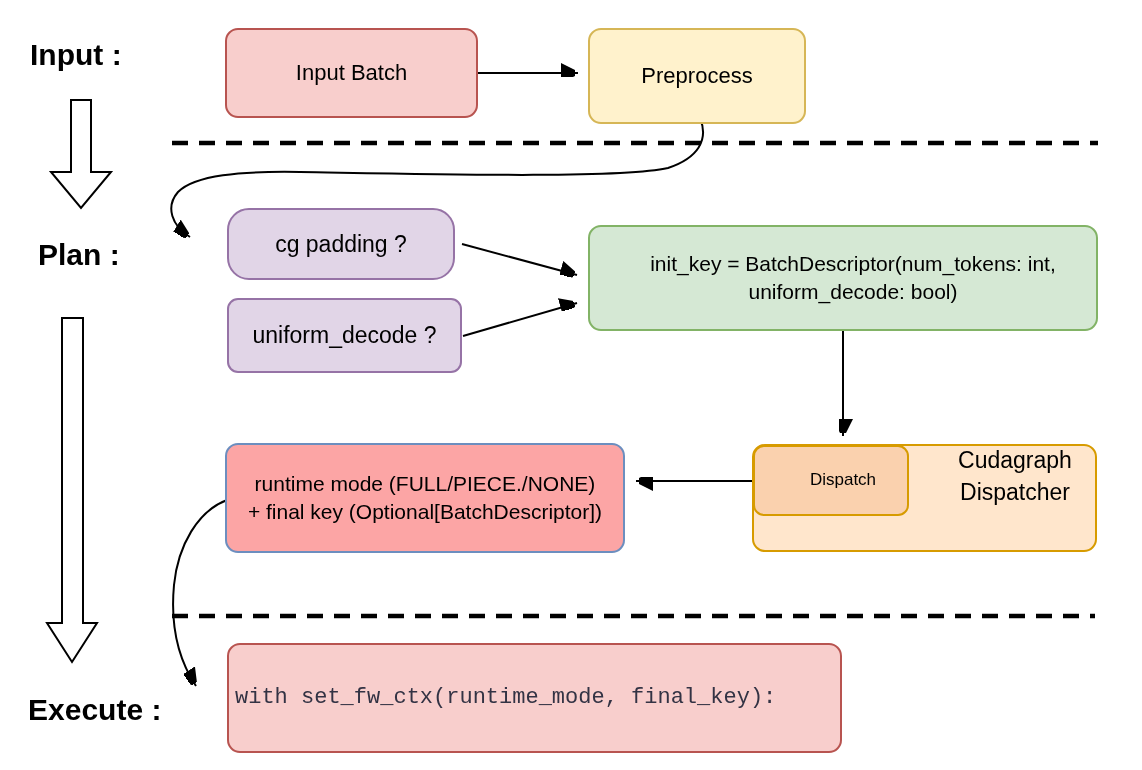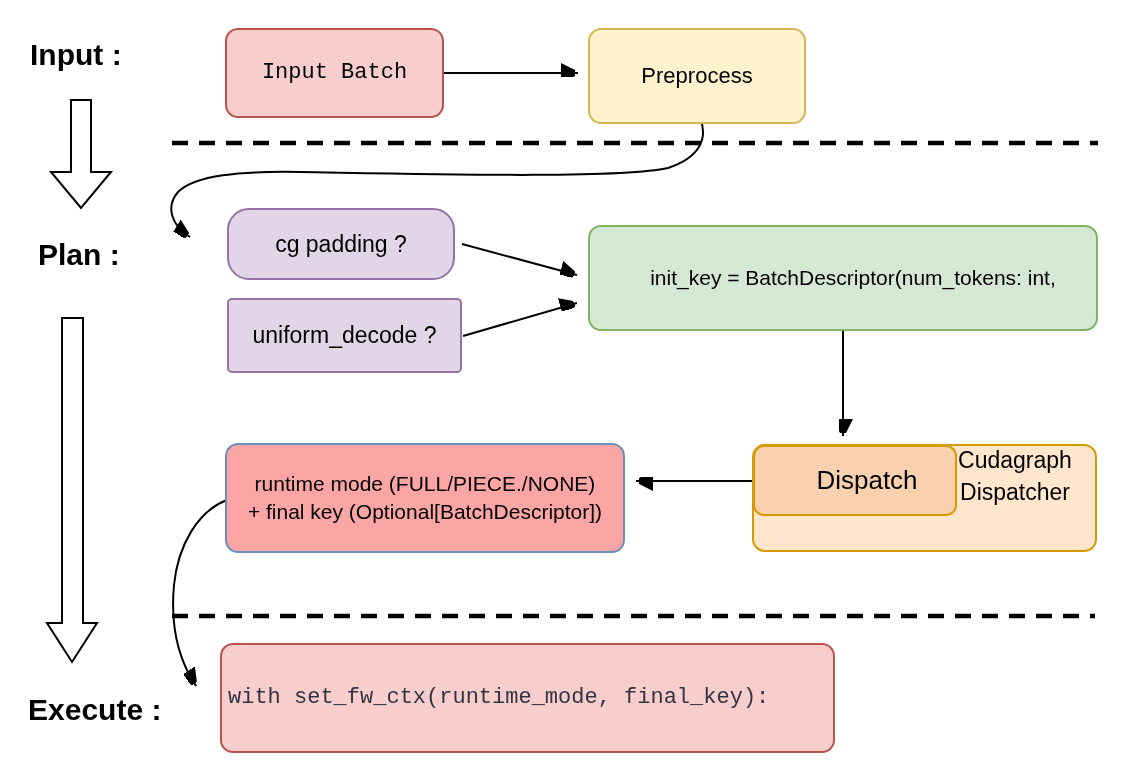--- a/index.html
+++ b/index.html
@@ -21,35 +21,35 @@
   .lbl-plan{left:38px;top:238px;}
   .lbl-execute{left:28px;top:693px;}
   .node{
     position:absolute;box-sizing:border-box;
     border:2px solid #000;border-radius:13px;
     display:flex;flex-direction:column;
     align-items:center;justify-content:center;
     text-align:center;color:#000;line-height:1.32;
   }
   .node div{white-space:pre;}
-  .n-input-batch{left:225px;top:28px;width:219px;height:90px;background:#F8CECC;border-color:#B85450;font-size:22px;font-family:Liberation Mono, monospace;}
+  .n-input-batch{left:225px;top:28px;width:253px;height:90px;background:#F8CECC;border-color:#B85450;font-size:22px;}
   .n-preprocess{left:588px;top:28px;width:218px;height:96px;background:#FFF2CC;border-color:#D6B656;font-size:22px;}
   .n-cg-padding{left:227px;top:208px;width:228px;height:72px;background:#E1D5E7;border-color:#9673A6;font-size:23px;border-radius:22px;}
-  .n-uniform-decode{left:227px;top:298px;width:235px;height:75px;background:#E1D5E7;border-color:#9673A6;font-size:23px;border-radius:5px;}
+  .n-uniform-decode{left:227px;top:298px;width:235px;height:75px;background:#E1D5E7;border-color:#9673A6;font-size:23px;border-radius:11px;}
   .n-init-key{left:588px;top:225px;width:510px;height:106px;background:#D5E8D4;border-color:#82B366;font-size:21px;padding-left:20px;}
   .n-runtime-mode{left:225px;top:443px;width:400px;height:110px;background:#fca5a5;border-color:#6C8EBF;font-size:21px;}
   .n-cudagraph{left:752px;top:444px;width:345px;height:108px;background:#FFE6CC;border-color:#D79B00;}
-  .n-dispatch{left:753px;top:445px;width:204px;height:71px;background:#FAD1AE;border-color:#D79B00;font-size:26px;border-radius:11px;padding-left:24px;}
+  .n-dispatch{left:753px;top:445px;width:156px;height:71px;background:#FAD1AE;border-color:#D79B00;font-size:17px;border-radius:11px;padding-left:24px;}
   .cudagraph-caption{
     position:absolute;left:933px;top:444px;width:164px;height:108px;
     display:flex;flex-direction:column;align-items:center;justify-content:flex-start;
     font-size:23px;color:#000;line-height:1.4;text-align:center;
   }
   .n-execute-code{
-    left:220px;top:643px;width:615px;height:110px;
+    left:227px;top:643px;width:615px;height:110px;
     background:#F8CECC;border-color:#B85450;
     align-items:flex-start;padding-left:6px;
     font-family:"Liberation Mono", monospace;font-size:22px;
     color:#333344;text-align:left;line-height:1.35;
   }
 </style>
 </head>
 <body>
 
 <div class="canvas">
@@ -91,20 +91,21 @@
   <div class="node n-cg-padding">
     <div>cg padding ?</div>
   </div>
 
   <div class="node n-uniform-decode">
     <div>uniform_decode ?</div>
   </div>
 
   <div class="node n-init-key">
     <div>init_key = BatchDescriptor(num_tokens: int,</div>
+    <div>uniform_decode: bool)</div>
   </div>
 
   <div class="node n-runtime-mode">
     <div>runtime mode (FULL/PIECE./NONE)</div>
     <div>+ final key (Optional[BatchDescriptor])</div>
   </div>
 
   <div class="node n-cudagraph"></div>
   <div class="node n-dispatch">
     <div>Dispatch</div>

